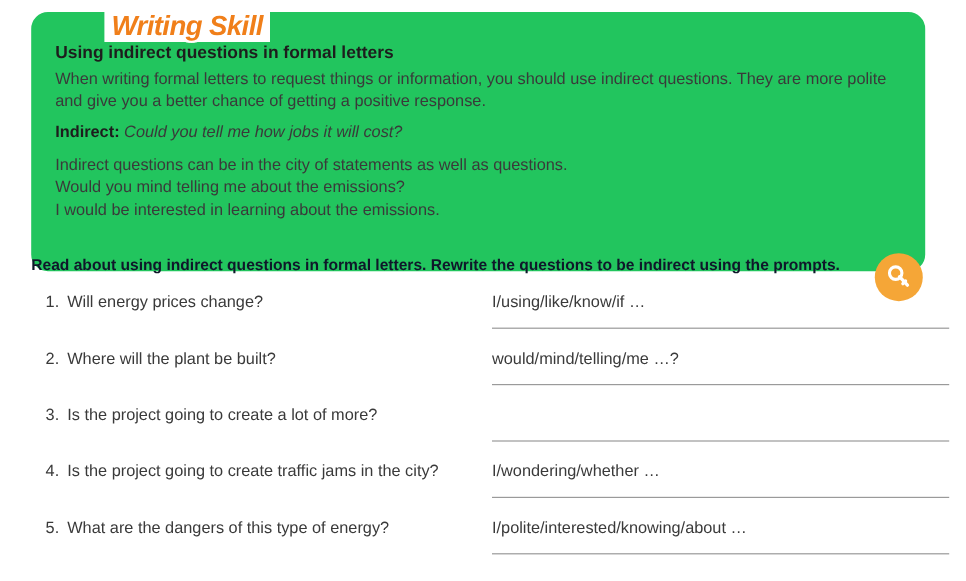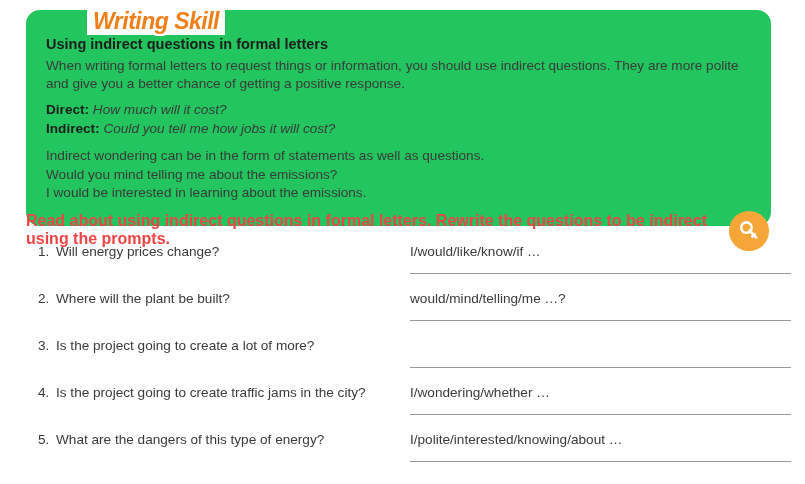--- a/index.html
+++ b/index.html
@@ -94,23 +94,23 @@
     line-height: 18.5px;
     color: #3a3a3a;
   }
 
   
   .instruction {
     position: absolute;
     left: 26px;
     top: 212px;
     width: 700px;
-    font-size: 16px;
-    font-weight: bold;
-    color: #ef4444;
+    font-size: 13px;
+    font-weight: bold;
+    color: #0f172a;
     line-height: 18px;
   }
   .key-badge {
     position: absolute;
     left: 729px;
     top: 211px;
     width: 40px;
     height: 40px;
     border-radius: 50%;
     background: #F5A637;
@@ -171,31 +171,27 @@
 </head>
 <body>
 
 <div class="skill-box">
   <div class="skill-title">Writing Skill</div>
   <div class="skill-inner">
     <div class="skill-heading">Using indirect questions in formal letters</div>
     <div class="skill-para">When writing formal letters to request things or information, you should use indirect questions. They are more polite and give you a better chance of getting a positive response.</div>
 
     <div class="skill-ex">
-      <span class="lbl">Direct</span><span class="lbl">:</span>
-      <span class="sent">How much will it cost?</span>
-    </div>
-    <div class="skill-ex">
       <span class="lbl">Indirect</span><span class="lbl">:</span>
       <span class="sent">Could you tell me how jobs it will cost?</span>
     </div>
 
     <div class="skill-gap"></div>
 
-    <div class="skill-note">Indirect wondering can be in the form of statements as well as questions.</div>
+    <div class="skill-note">Indirect questions can be in the city of statements as well as questions.</div>
     <div class="skill-italic-line">Would you mind telling me about the emissions?</div>
     <div class="skill-italic-line">I would be interested in learning about the emissions.</div>
   </div>
 </div>
 
 <div class="instruction">Read about using indirect questions in formal letters. Rewrite the questions to be indirect using the prompts.</div>
 
 <div class="key-badge">
   <span>
     <svg width="24" height="24" viewBox="0 0 24 24" aria-hidden="true">
@@ -204,21 +200,21 @@
       <path d="M15.4 17.4 L17.6 15.2" stroke="#ffffff" stroke-width="2.8" stroke-linecap="round" fill="none"></path>
     </svg>
   </span>
 </div>
 
 <div class="exercise">
 
   <div class="ex-row">
     <span class="q-num">1.</span>
     <span class="q-text">Will energy prices change?</span>
-    <span class="prompt">I/would/like/know/if …</span>
+    <span class="prompt">I/using/like/know/if …</span>
     <span class="answer-line"></span>
   </div>
 
   <div class="ex-row">
     <span class="q-num">2.</span>
     <span class="q-text">Where will the plant be built?</span>
     <span class="prompt">would/mind/telling/me …?</span>
     <span class="answer-line"></span>
   </div>
 

